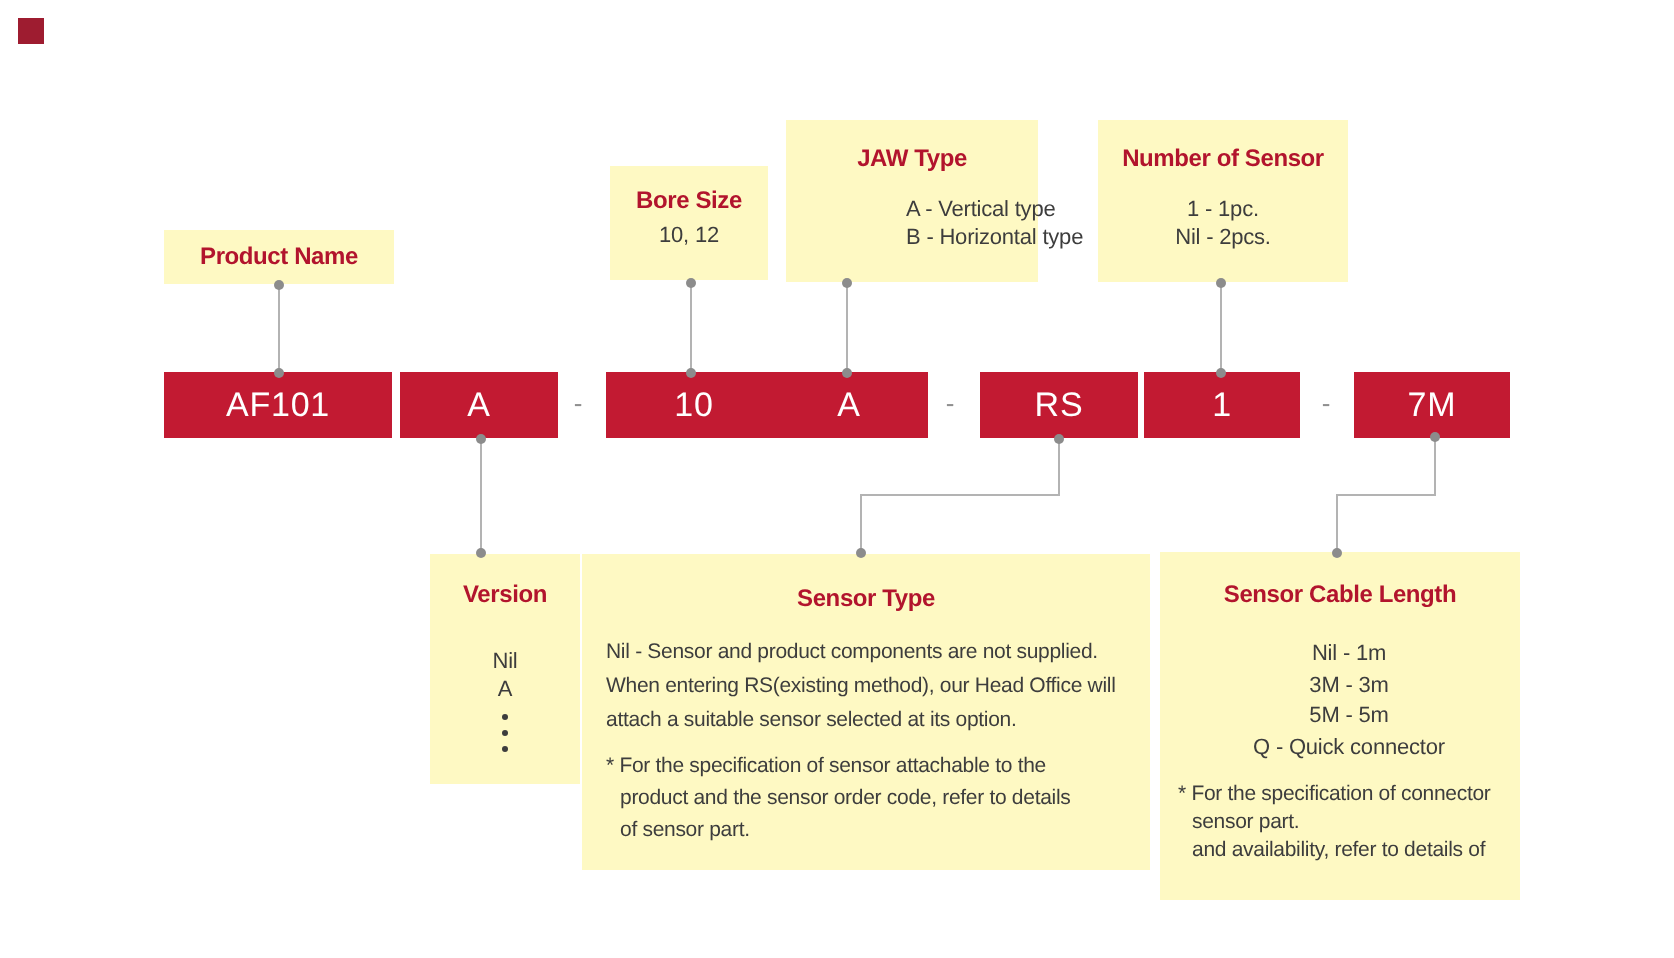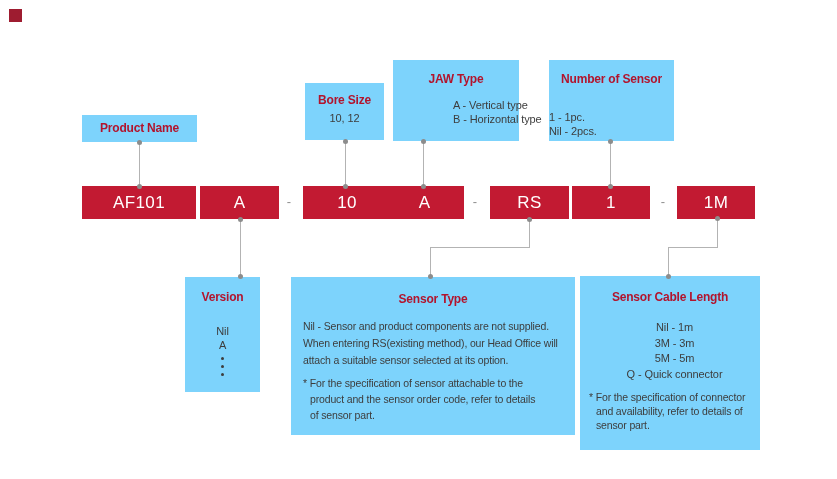--- a/index.html
+++ b/index.html
@@ -4,42 +4,42 @@
 <style>
   html,body{margin:0;padding:0;background:#ffffff;}
   .canvas{position:relative;width:837px;height:479px;background:#ffffff;overflow:hidden;
           font-family:"Liberation Sans", sans-serif;color:#3d3d3d;}
   .abs{position:absolute;box-sizing:border-box;}
 
   
   .brand{left:9px;top:9px;width:13px;height:13px;background:#9e1c30;}
 
   
-  .panel{background:#7dd3fc;}
+  .panel{background:#fef9c3;}
   .ptitle{color:#b2142d;font-weight:bold;font-size:12px;letter-spacing:-0.2px;text-align:center;}
   .ptext{font-size:11px;letter-spacing:-0.1px;line-height:14px;color:#3d3d3d;}
 
   
   .lbl-product{left:82px;top:115px;width:115px;height:27px;}
   .lbl-product .ptitle{line-height:27px;}
   .lbl-bore{left:305px;top:83px;width:79px;height:57px;padding-top:10px;}
   .lbl-bore .val{text-align:center;margin-top:4px;}
   .lbl-jaw{left:393px;top:60px;width:126px;height:81px;padding-top:12px;}
   .lbl-jaw .opts{margin-top:12px;padding-left:12px;white-space:nowrap;margin-left:48px;}
   .lbl-nos{left:549px;top:60px;width:125px;height:81px;padding-top:12px;}
-  .lbl-nos .opts{margin-top:24px;text-align:left;white-space:nowrap;}
+  .lbl-nos .opts{margin-top:12px;text-align:center;white-space:nowrap;}
 
   
   .code{background:#c21a32;color:#ffffff;font-size:17px;letter-spacing:0.4px;
         text-align:center;line-height:33px;height:33px;top:186px;}
   .sep{top:186px;width:16px;height:33px;line-height:32px;text-align:center;
        color:#8f8f8f;font-size:13px;}
 
   
-  .pnl-version{left:185px;top:277px;width:75px;height:115px;padding-top:13px;text-align:center;}
+  .pnl-version{left:215px;top:277px;width:75px;height:115px;padding-top:13px;text-align:center;}
   .pnl-version .opt1{margin-top:20px;}
   .pnl-version .opt2{margin-top:0px;}
   .vdots{margin:5px auto 0;width:3px;}
   .vdot{width:3px;height:3px;border-radius:50%;background:#3d3d3d;margin:0 auto 5px;}
 
   .pnl-sensor{left:291px;top:277px;width:284px;height:158px;padding-top:15px;}
   .pnl-sensor .desc{margin-top:12px;padding-left:12px;line-height:17px;white-space:nowrap;
                     font-size:10.5px;letter-spacing:-0.15px;}
   .pnl-sensor .note{margin-top:6px;padding-left:12px;line-height:16px;white-space:nowrap;
                     font-size:10.5px;letter-spacing:-0.15px;}
@@ -90,21 +90,21 @@
 
   <div class="abs code" style="left:82px;width:114px;">AF101</div>
   <div class="abs code" style="left:200px;width:79px;">A</div>
   <div class="abs sep" style="left:281px;">-</div>
   <div class="abs code" style="left:303px;width:88px;">10</div>
   <div class="abs code" style="left:385px;width:79px;">A</div>
   <div class="abs sep" style="left:467px;">-</div>
   <div class="abs code" style="left:490px;width:79px;">RS</div>
   <div class="abs code" style="left:572px;width:78px;">1</div>
   <div class="abs sep" style="left:655px;">-</div>
-  <div class="abs code" style="left:677px;width:78px;">1M</div>
+  <div class="abs code" style="left:677px;width:78px;">7M</div>
 
   <div class="abs panel pnl-version">
     <div class="ptitle">Version</div>
     <div class="ptext opt1">Nil</div>
     <div class="ptext opt2">A</div>
     <div class="vdots">
       <div class="vdot"></div>
       <div class="vdot"></div>
       <div class="vdot"></div>
     </div>
@@ -127,22 +127,22 @@
   <div class="abs panel pnl-cable">
     <div class="ptitle">Sensor Cable Length</div>
     <div class="opts ptext">
       <div>Nil - 1m</div>
       <div>3M - 3m</div>
       <div>5M - 5m</div>
       <div>Q - Quick connector</div>
     </div>
     <div class="note">
       <div>* For the specification of connector</div>
+      <div class="cont">sensor part.</div>
       <div class="cont">and availability, refer to details of</div>
-      <div class="cont">sensor part.</div>
     </div>
   </div>
 
   <div class="abs lineV" style="left:139px;top:142px;height:45px;"></div>
   <div class="abs lineV" style="left:345px;top:141px;height:46px;"></div>
   <div class="abs lineV" style="left:423px;top:141px;height:46px;"></div>
   <div class="abs lineV" style="left:610px;top:141px;height:46px;"></div>
   <div class="abs lineV" style="left:240px;top:219px;height:58px;"></div>
   <div class="abs lineV" style="left:529px;top:219px;height:29px;"></div>
   <div class="abs lineH" style="left:430px;top:247px;width:100px;"></div>

